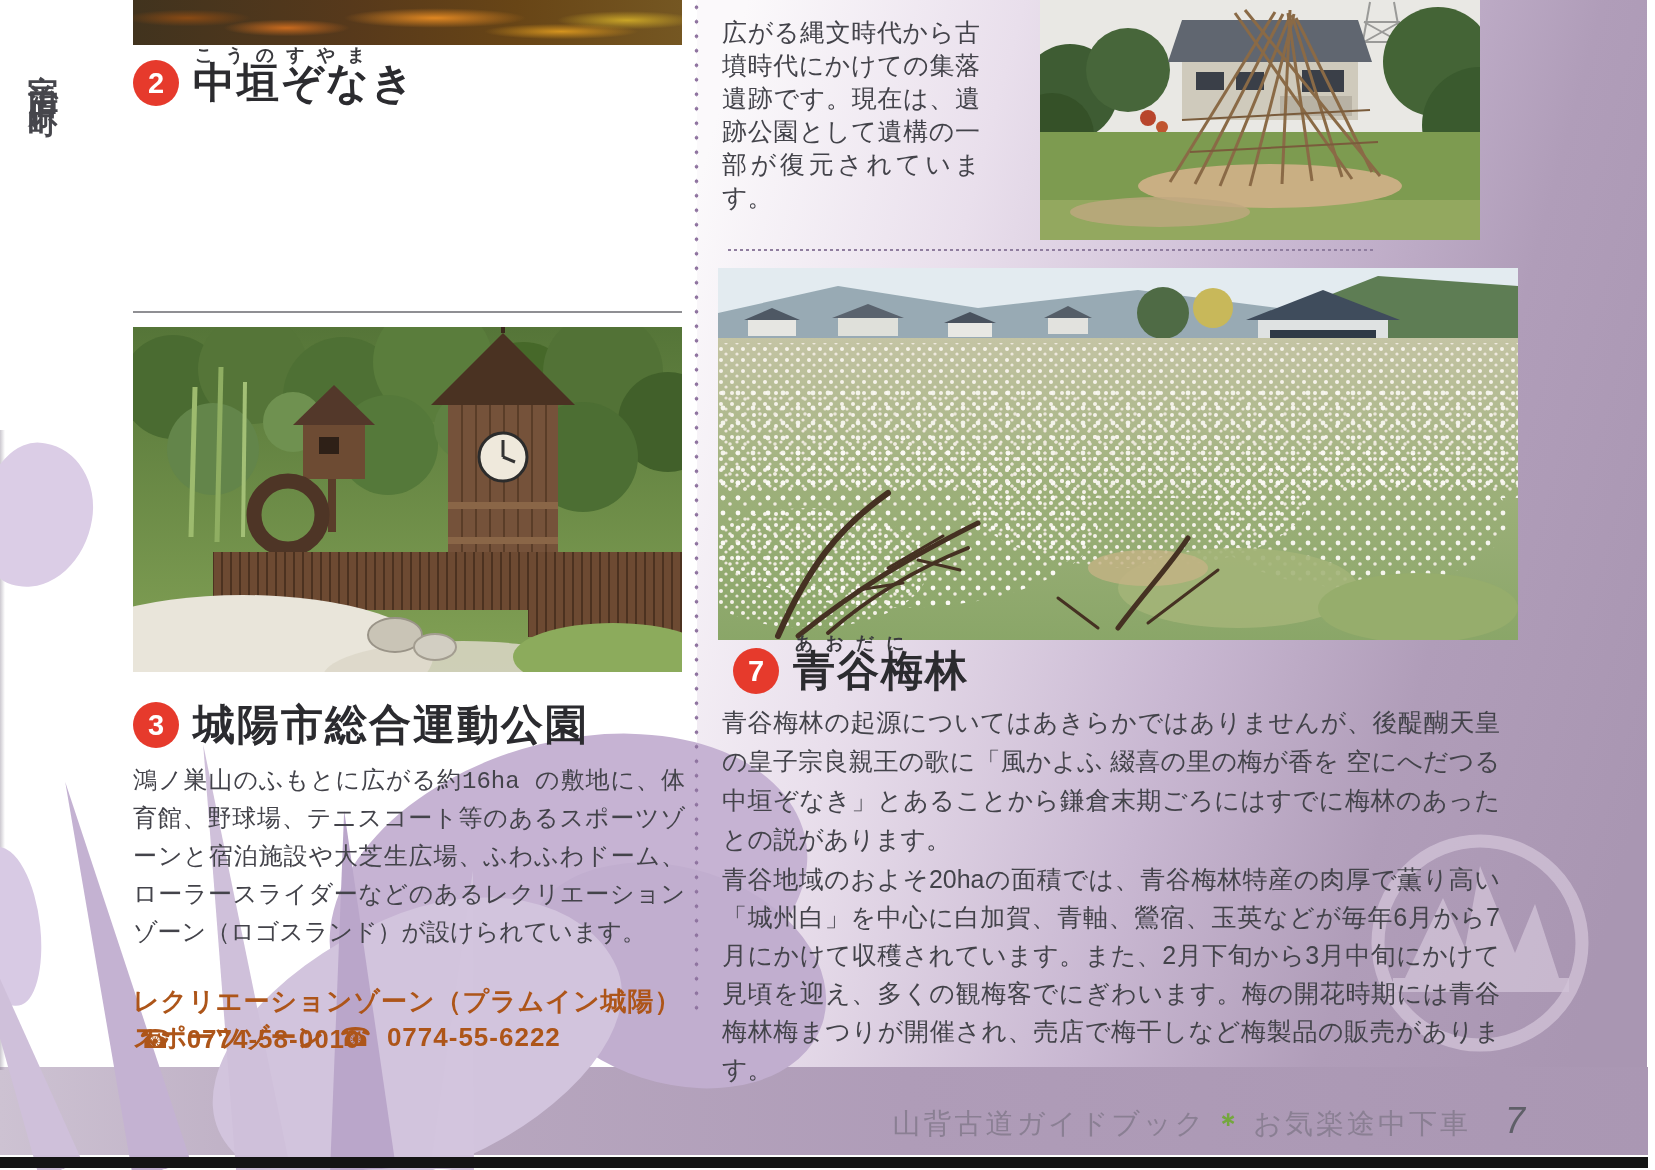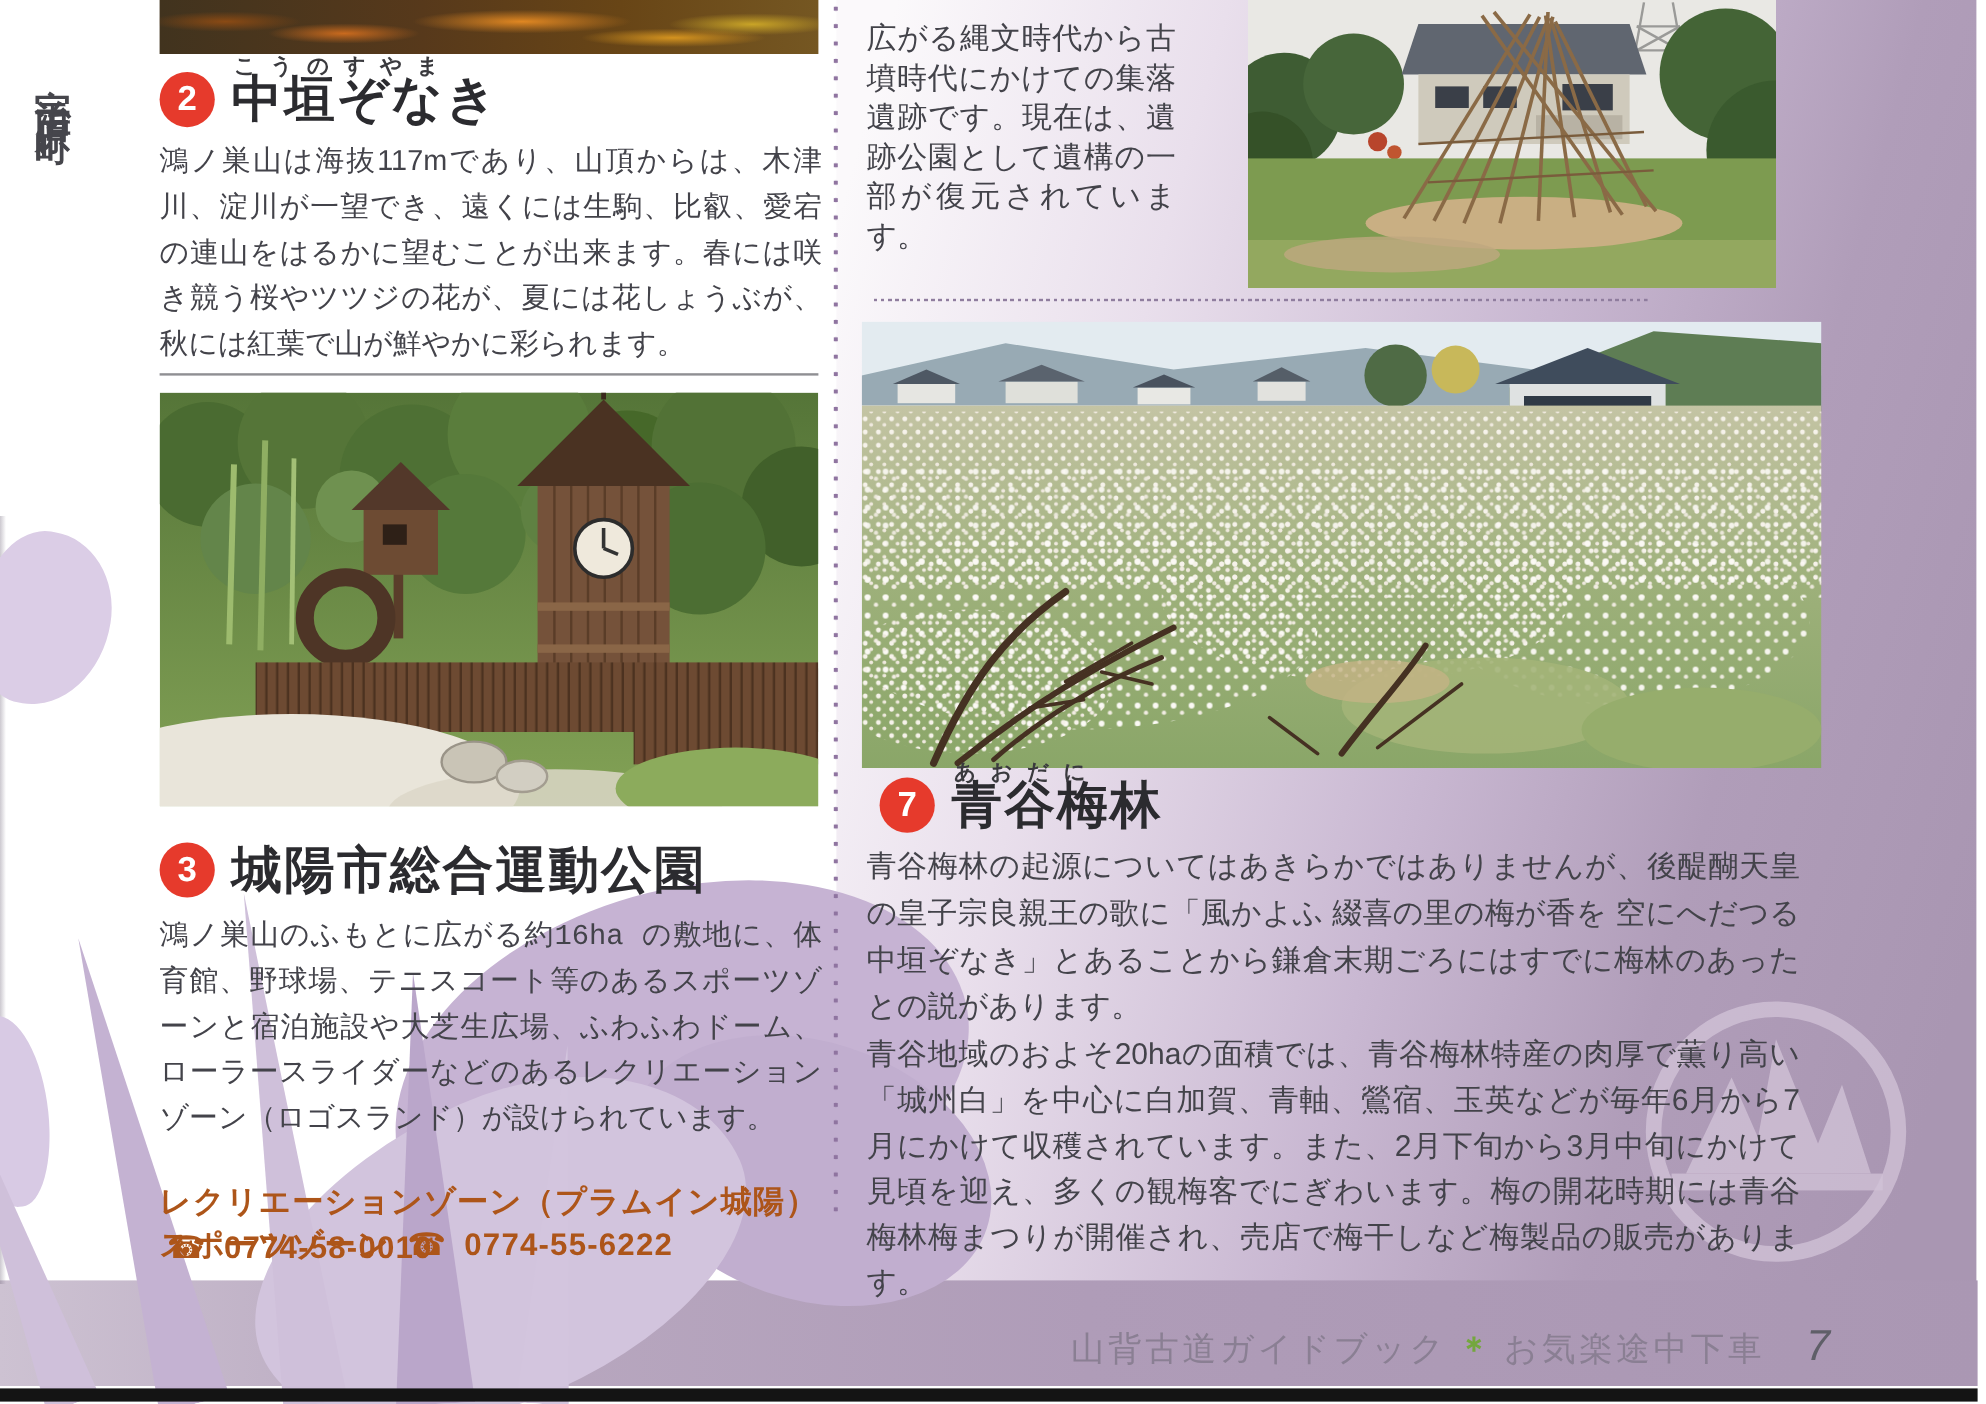--- a/index.html
+++ b/index.html
@@ -265,21 +265,20 @@
         <path d="M380,360 L340,330" stroke-width="3"></path>
       </g>
     </svg>
   </div>
 
   <div class="sec-head" style="left:133px;top:60px;">
     <span class="num-badge">2</span>
     <span class="furigana">こうのすやま</span>
     <span class="sec-title">中垣ぞなき</span>
   </div>
-  <p class="body-text p-kono">鴻ノ巣山は海抜117mであり、山頂からは、木津川、淀川が一望でき、遠くには生駒、比叡、愛宕の連山をはるかに望むことが出来ます。春には咲き競う桜やツツジの花が、夏には花しょうぶが、秋には紅葉で山が鮮やかに彩られます。</p>
 
   <div class="sec-head" style="left:133px;top:702px;">
     <span class="num-badge">3</span>
 
     <span class="sec-title">城陽市総合運動公園</span>
   </div>
   <p class="body-text p-park">鴻ノ巣山のふもとに広がる約16ha の敷地に、体育館、野球場、テニスコート等のあるスポーツゾーンと宿泊施設や大芝生広場、ふわふわドーム、ローラースライダーなどのあるレクリエーションゾーン（ロゴスランド）が設けられています。</p>
   <div class="contact c1">
     <span>スポーツゾーン</span>
     <span class="phone-ico">☎</span>

